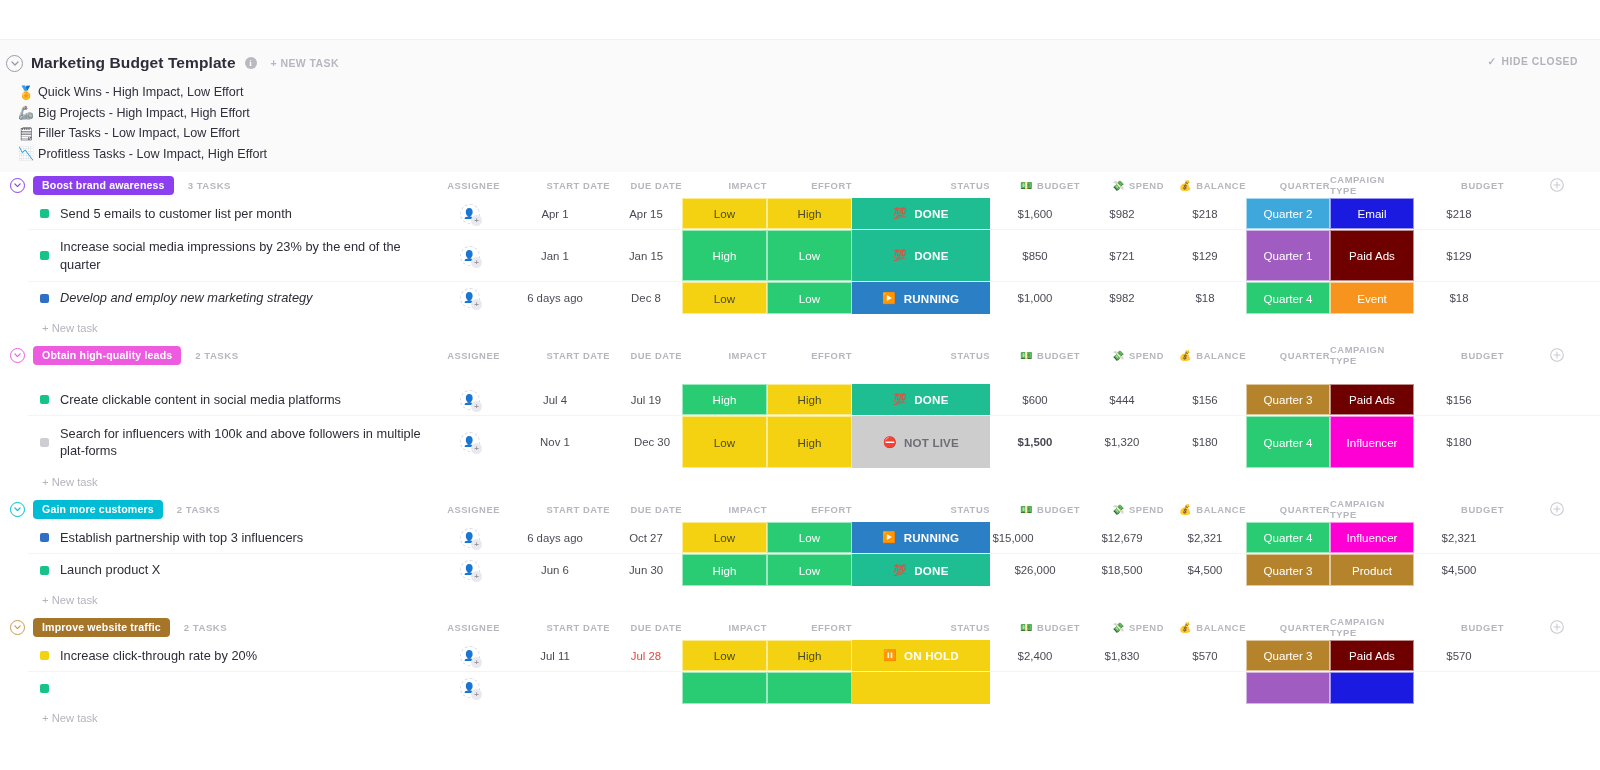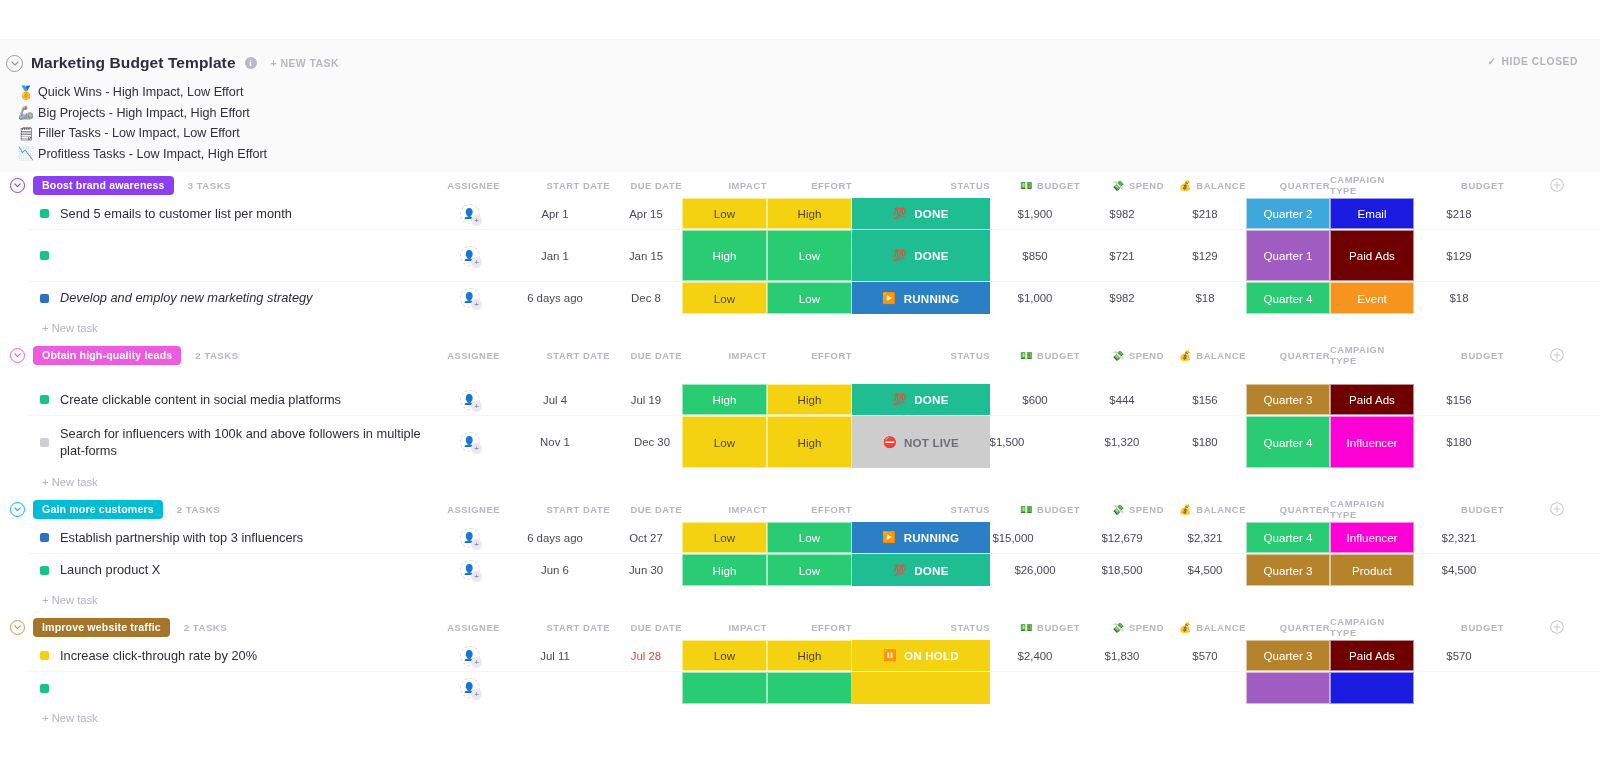--- a/index.html
+++ b/index.html
@@ -239,34 +239,35 @@
           </div>
           <div class="cell chip" style="left: 739px; width: 85px; color: rgb(74, 74, 46);">
             <div class="chip-in" style="background: rgb(245, 210, 17);">High</div>
           </div>
           <div class="cell chip" style="left: 824px; width: 138px;">
             <div class="status-in" style="background: rgb(31, 189, 146); color: rgb(255, 255, 255);">
               <span style="font-size: 11px;">💯</span>
               <span>DONE</span>
             </div>
           </div>
-          <div class="cell" style="left: 962px; width: 90px;">$1,900</div>
+          <div class="cell" style="left: 962px; width: 90px;">$1,600</div>
           <div class="cell" style="left: 1052px; width: 84px;">$982</div>
           <div class="cell" style="left: 1136px; width: 82px;">$218</div>
           <div class="cell chip" style="left: 1218px; width: 84px; color: rgb(255, 255, 255);">
             <div class="chip-in" style="background: rgb(62, 168, 221);">Quarter 2</div>
           </div>
           <div class="cell chip" style="left: 1302px; width: 84px; color: rgb(255, 255, 255);">
             <div class="chip-in" style="background: rgb(26, 26, 224);">Email</div>
           </div>
           <div class="cell" style="left: 1386px; width: 90px;">$218</div>
         </div>
         <div class="row" style="min-height: 52px;">
           <div class="cell-name" style="width: 412px;">
             <span class="pri-sq" style="background: rgb(23, 194, 139);"></span>
+            <span class="name-text">Increase social media impressions by 23% by the end of the quarter</span>
           </div>
           <div class="cell" style="left: 412px; width: 60px;">
             <span class="avatar">
               <span class="ppl">👤</span>
               <span class="plus">+</span>
             </span>
           </div>
           <div class="cell" style="left: 472px; width: 110px;">Jan 1</div>
           <div class="cell" style="left: 582px; width: 72px;">Jan 15</div>
           <div class="cell chip" style="left: 654px; width: 85px; color: rgb(255, 255, 255);">
@@ -441,21 +442,21 @@
           </div>
           <div class="cell chip" style="left: 739px; width: 85px; color: rgb(74, 74, 46);">
             <div class="chip-in" style="background: rgb(245, 210, 17);">High</div>
           </div>
           <div class="cell chip" style="left: 824px; width: 138px;">
             <div class="status-in" style="background: rgb(205, 205, 205); color: rgb(109, 109, 117);">
               <span style="font-size: 11px;">⛔</span>
               <span>NOT LIVE</span>
             </div>
           </div>
-          <div class="cell" style="left: 934px; width: 90px;">$1,500</div>
+          <div class="cell" style="left: 962px; width: 90px; font-weight: bold;">$1,500</div>
           <div class="cell" style="left: 1052px; width: 84px;">$1,320</div>
           <div class="cell" style="left: 1136px; width: 82px;">$180</div>
           <div class="cell chip" style="left: 1218px; width: 84px; color: rgb(255, 255, 255);">
             <div class="chip-in" style="background: rgb(41, 204, 115);">Quarter 4</div>
           </div>
           <div class="cell chip" style="left: 1302px; width: 84px; color: rgb(255, 255, 255);">
             <div class="chip-in" style="background: rgb(255, 0, 212);">Influencer</div>
           </div>
           <div class="cell" style="left: 1386px; width: 90px;">$180</div>
         </div>

